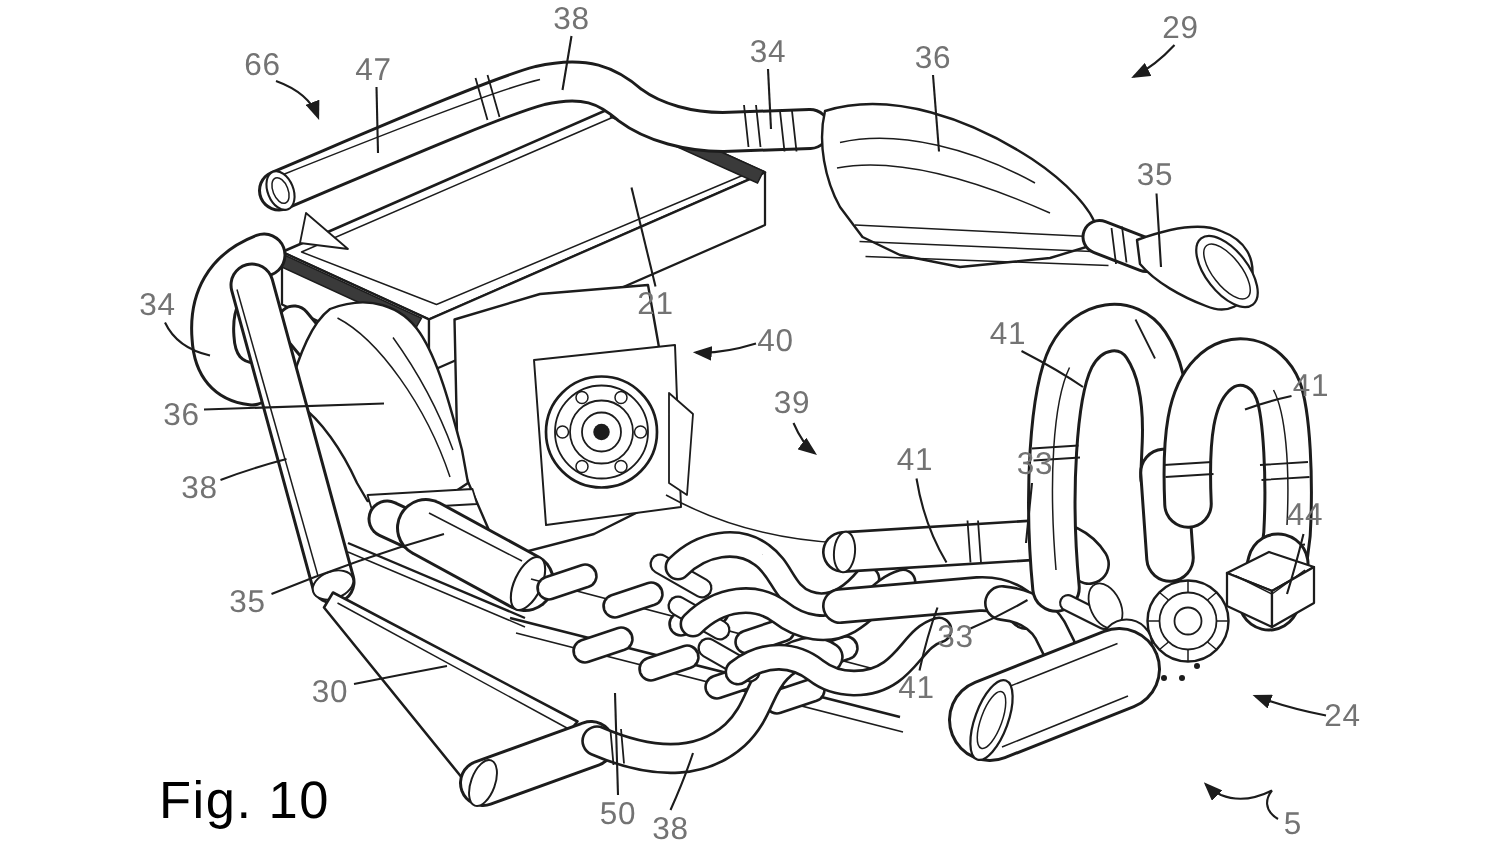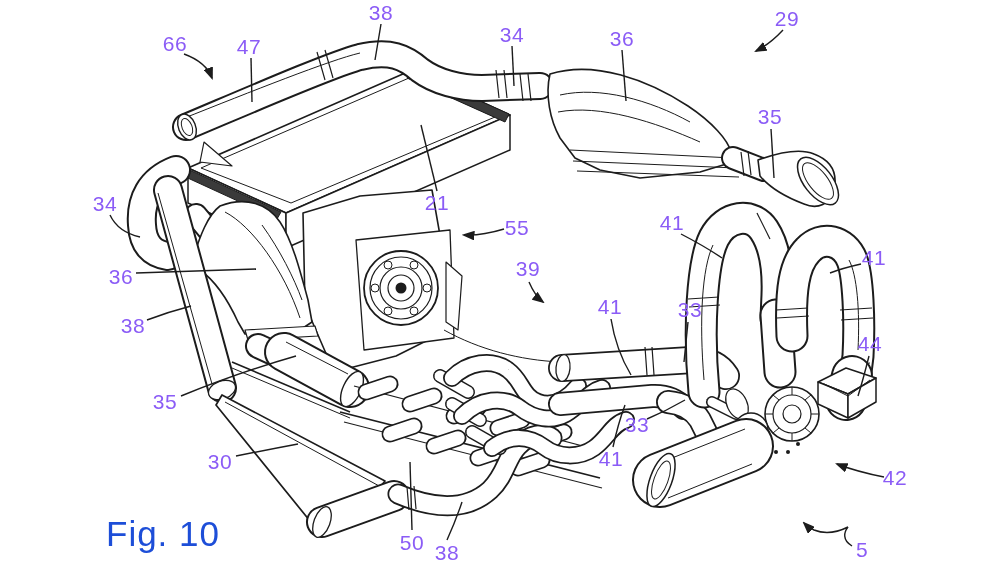--- a/index.html
+++ b/index.html
@@ -1,21 +1,21 @@
 <!DOCTYPE html>
 <html><head>
 <meta charset="utf-8">
 <style>
   html,body{margin:0;padding:0;background:#fff;}
   .canvas{position:relative;width:1000px;height:563px;background:#ffffff;overflow:hidden;
           font-family:"Liberation Sans",sans-serif;}
   .canvas svg{position:absolute;left:0;top:0;}
-  .ref{position:absolute;transform:translate(-50%,-50%);font-size:21px;color:#8b5cf6;
+  .ref{position:absolute;transform:translate(-50%,-50%);font-size:21px;color:#737373;
        letter-spacing:.5px;white-space:nowrap;user-select:none;}
-  .caption{position:absolute;left:106px;top:514px;font-size:35px;color:#1d4ed8;letter-spacing:1px;}
+  .caption{position:absolute;left:106px;top:514px;font-size:35px;color:#000000;letter-spacing:1px;}
   
   .o{fill:none;stroke:#1c1c1c;stroke-linecap:round;stroke-linejoin:round;}
   .i{fill:none;stroke:#ffffff;stroke-linecap:round;stroke-linejoin:round;}
   .ln{fill:none;stroke:#1c1c1c;stroke-linejoin:round;}
   .fw{fill:#ffffff;stroke:#1c1c1c;stroke-linejoin:round;}
   .dk{fill:#3a3a3a;stroke:#1c1c1c;}
   .leader{fill:none;stroke:#1c1c1c;stroke-width:1.4;}
 </style>
 </head>
 <body>
@@ -268,28 +268,28 @@
   <div class="ref" style="left:512px;top:35px">34</div>
   <div class="ref" style="left:622px;top:39px">36</div>
   <div class="ref" style="left:787px;top:19px">29</div>
   <div class="ref" style="left:770px;top:117px">35</div>
   <div class="ref" style="left:105px;top:204px">34</div>
   <div class="ref" style="left:121px;top:277px">36</div>
   <div class="ref" style="left:133px;top:326px">38</div>
   <div class="ref" style="left:165px;top:402px">35</div>
   <div class="ref" style="left:220px;top:462px">30</div>
   <div class="ref" style="left:437px;top:203px">21</div>
-  <div class="ref" style="left:517px;top:228px">55</div>
+  <div class="ref" style="left:517px;top:228px">40</div>
   <div class="ref" style="left:528px;top:269px">39</div>
   <div class="ref" style="left:672px;top:223px">41</div>
   <div class="ref" style="left:874px;top:258px">41</div>
   <div class="ref" style="left:690px;top:310px">33</div>
   <div class="ref" style="left:870px;top:344px">44</div>
   <div class="ref" style="left:610px;top:307px">41</div>
   <div class="ref" style="left:637px;top:425px">33</div>
   <div class="ref" style="left:611px;top:459px">41</div>
-  <div class="ref" style="left:895px;top:478px">42</div>
+  <div class="ref" style="left:895px;top:478px">24</div>
   <div class="ref" style="left:862px;top:550px">5</div>
   <div class="ref" style="left:412px;top:543px">50</div>
   <div class="ref" style="left:447px;top:553px">38</div>
 
   <div class="caption">Fig. 10</div>
 </div>
 
 </body></html>

